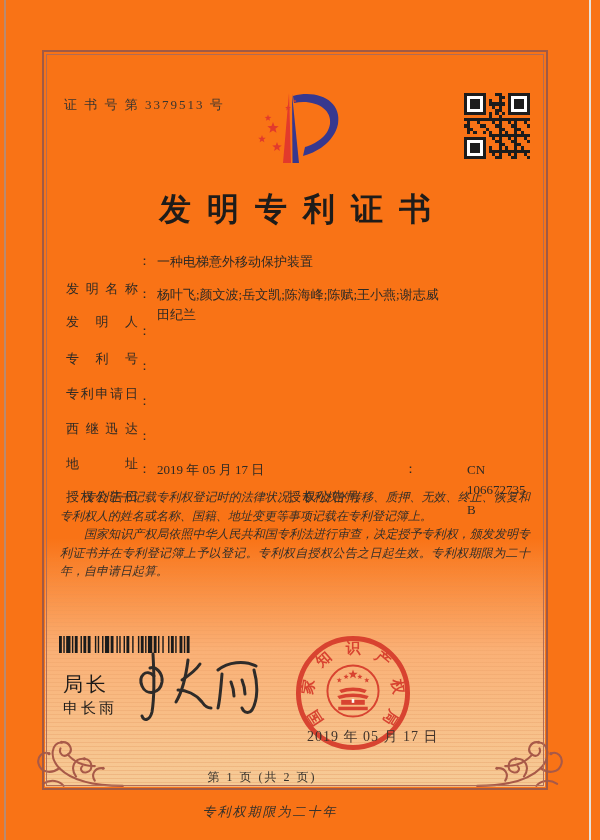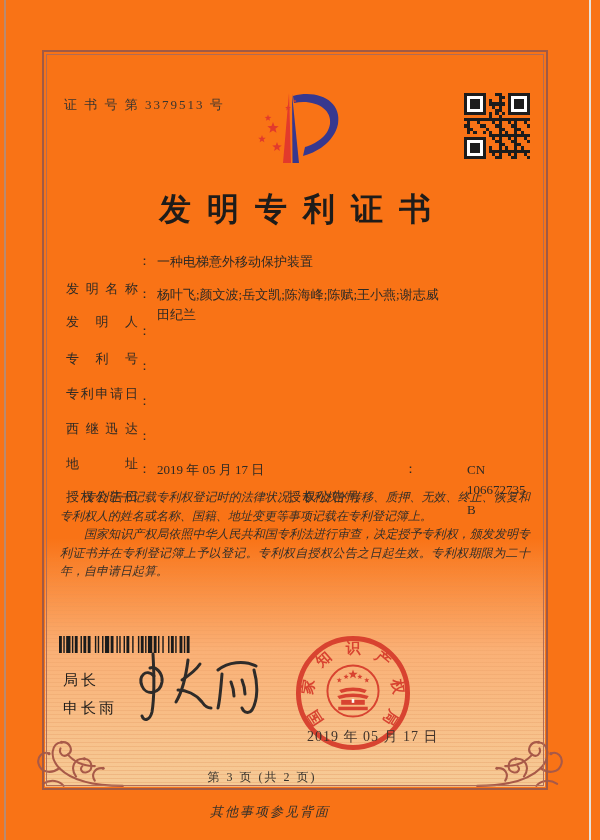--- a/index.html
+++ b/index.html
@@ -32,21 +32,21 @@
   .fcolon{flex:none;color:#2e2a25;}
   .fvalue{margin-left:6px;white-space:pre-line;color:#2e2a25;max-width:360px;line-height:20px;}
   .grant2{position:absolute;left:222px;top:0;display:flex;gap:44px;}
 
   .paras{position:absolute;left:60px;top:488px;width:470px;z-index:6;
          font-size:12px;line-height:18.5px;text-align:justify;font-style:italic;color:#332f2a;}
   .paras p{margin:0;text-indent:2em;}
 
   .barcode{position:absolute;left:59px;top:636px;width:132px;height:17px;z-index:6;}
   .signer-title{position:absolute;left:63px;top:671px;z-index:6;
-      font-family:"Liberation Sans","DejaVu Sans",sans-serif;font-size:15px;letter-spacing:3px;color:#1d1b19;text-align:center;}
+      font-family:"Liberation Sans","DejaVu Sans",sans-serif;font-size:20px;letter-spacing:3px;color:#1d1b19;text-align:center;}
   .signer-name{position:absolute;left:63px;top:699px;z-index:6;
       font-family:"Liberation Sans","DejaVu Sans",sans-serif;font-size:15px;letter-spacing:3px;color:#1d1b19;}
   .signature{position:absolute;left:126px;top:646px;width:140px;height:84px;z-index:6;}
 
   .seal{position:absolute;left:294px;top:634px;width:118px;height:118px;z-index:6;opacity:.93;}
   .seal-date{position:absolute;left:307px;top:728px;z-index:7;font-size:14px;letter-spacing:1px;color:#41332b;}
 
   .page-info{position:absolute;left:42px;top:769px;width:506px;text-align:center;z-index:6;
              font-size:12px;letter-spacing:2px;transform:translateX(-33px);color:#35312b;}
   .back-note{position:absolute;left:42px;top:803px;width:506px;text-align:center;z-index:6;
@@ -361,16 +361,16 @@
       <polygon points="67.00,40.70 67.69,42.55 69.66,42.63 68.12,43.86 68.65,45.77 67.00,44.68 65.35,45.77 65.88,43.86 64.34,42.63 66.31,42.55 " fill="#d63b2b"></polygon>
       <polygon points="74.00,44.20 74.69,46.05 76.66,46.13 75.12,47.36 75.65,49.27 74.00,48.18 72.35,49.27 72.88,47.36 71.34,46.13 73.31,46.05 " fill="#d63b2b"></polygon>
       <path d="M46,57 Q60,52 74,57 L72,60 Q60,56 48,60 Z" fill="#d63b2b"></path>
       <path d="M44,63 Q60,58 76,63 L74,66 Q60,62 46,66 Z" fill="#d63b2b"></path>
       <rect x="48" y="67" width="24" height="5" fill="#d63b2b"></rect>
       <rect x="45" y="74" width="30" height="3.5" fill="#d63b2b"></rect>
       <rect x="58.7" y="66" width="2.6" height="4" fill="#fff"></rect>
     </svg>
   <div class="seal-date">2019 年 05 月 17 日</div>
 
-  <div class="page-info">第 3 页 (共 2 页)</div>
-  <div class="back-note">其他事项参见背面</div>
+  <div class="page-info">第 1 页 (共 2 页)</div>
+  <div class="back-note">专利权期限为二十年</div>
 
 </div>
 
 </body></html>

